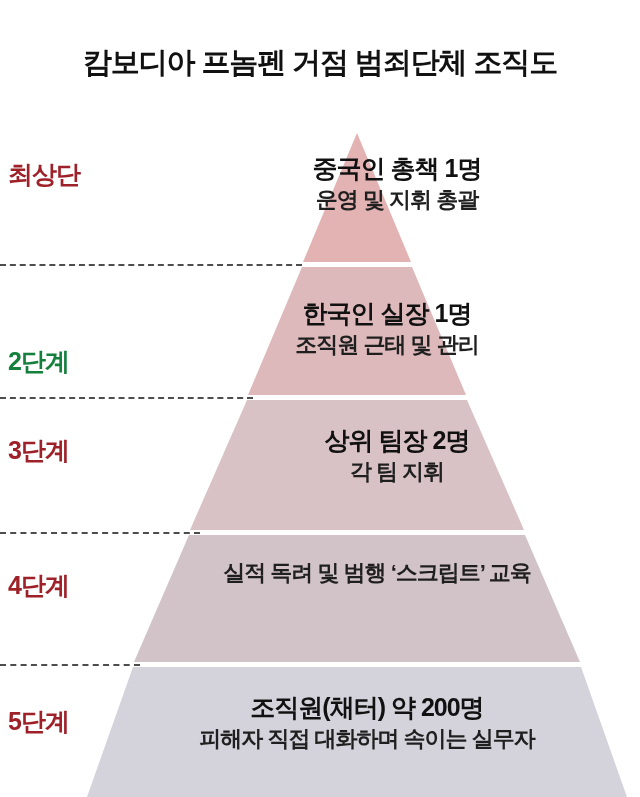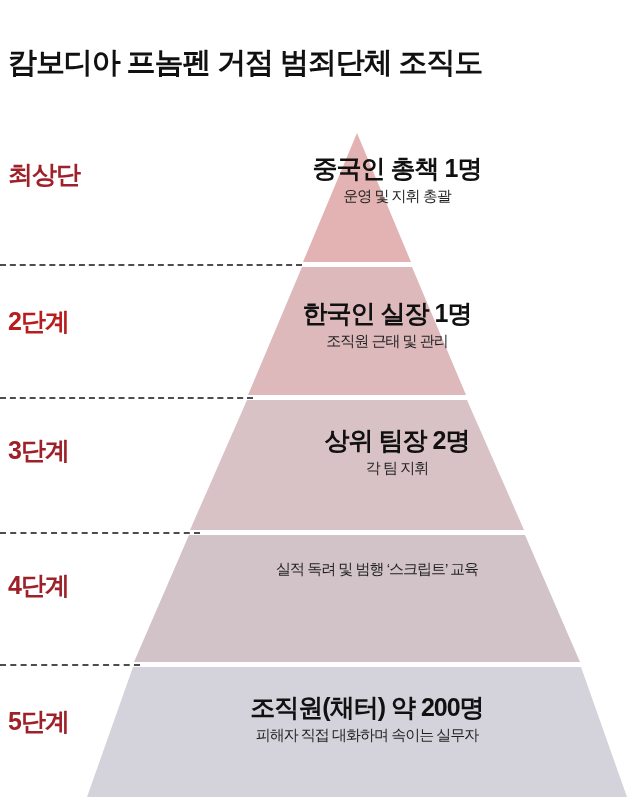--- a/index.html
+++ b/index.html
@@ -21,20 +21,21 @@
     position: absolute;
     left: 8px;
     top: 47px;
     width: 624px;
     font-size: 29px;
     font-weight: bold;
     letter-spacing: -1.1px;
     color: #111111;
     white-space: nowrap;
     line-height: 1.05;
+    text-align: center;
   }
 
   
   #pyramid-svg {
     position: absolute;
     left: 0;
     top: 0;
     width: 640px;
     height: 797px;
   }
@@ -75,22 +76,22 @@
     margin-left: 17px;
   }
   .tier-heading {
     font-size: 25px;
     font-weight: bold;
     letter-spacing: -1px;
     color: #111111;
     line-height: 1.22;
   }
   .tier-subtext {
-    font-size: 15px;
-    font-weight: normal;
+    font-size: 22px;
+    font-weight: bold;
     letter-spacing: -1px;
     color: #1f1f1f;
     line-height: 1.3;
     margin-top: 2px;
   }
 
   #tier-block-1 { left: 170px; top: 153px; width: 420px; }
   #tier-block-2 { left: 160px; top: 298px; width: 420px; }
   #tier-block-3 { left: 170px; top: 425px; width: 420px; }
   #tier-block-4 { left: 120px; top: 557px; width: 480px; }
@@ -108,21 +109,21 @@
   <polygon points="302,267 412,267 466,395 248,395" fill="#ddb9bb"></polygon>
 
   <polygon points="247,400 467,400 524,530 190,530" fill="#d9c2c5"></polygon>
 
   <polygon points="189,535 525,535 580,662 134,662" fill="#d2c3c9"></polygon>
 
   <polygon points="133,667 581,667 627,797 87,797" fill="#d4d2da"></polygon>
 </svg>
 
 <div class="stage-label" id="stage-label-1" style="color: rgb(158, 32, 40);">최상단</div>
-<div class="stage-label" id="stage-label-2" style="color: #b91c1c;">2단계</div>
+<div class="stage-label" id="stage-label-2" style="color: #15803d; margin-top: 40px;">2단계</div>
 <div class="stage-label" id="stage-label-3" style="color: rgb(158, 32, 40);">3단계</div>
 <div class="stage-label" id="stage-label-4" style="color: rgb(158, 32, 40);">4단계</div>
 <div class="stage-label" id="stage-label-5" style="color: rgb(158, 32, 40);">5단계</div>
 
 <div class="divider-rule" id="divider-rule-1"></div>
 <div class="divider-rule" id="divider-rule-2"></div>
 <div class="divider-rule" id="divider-rule-3"></div>
 <div class="divider-rule" id="divider-rule-4"></div>
 
 <div class="tier-block" id="tier-block-1">

